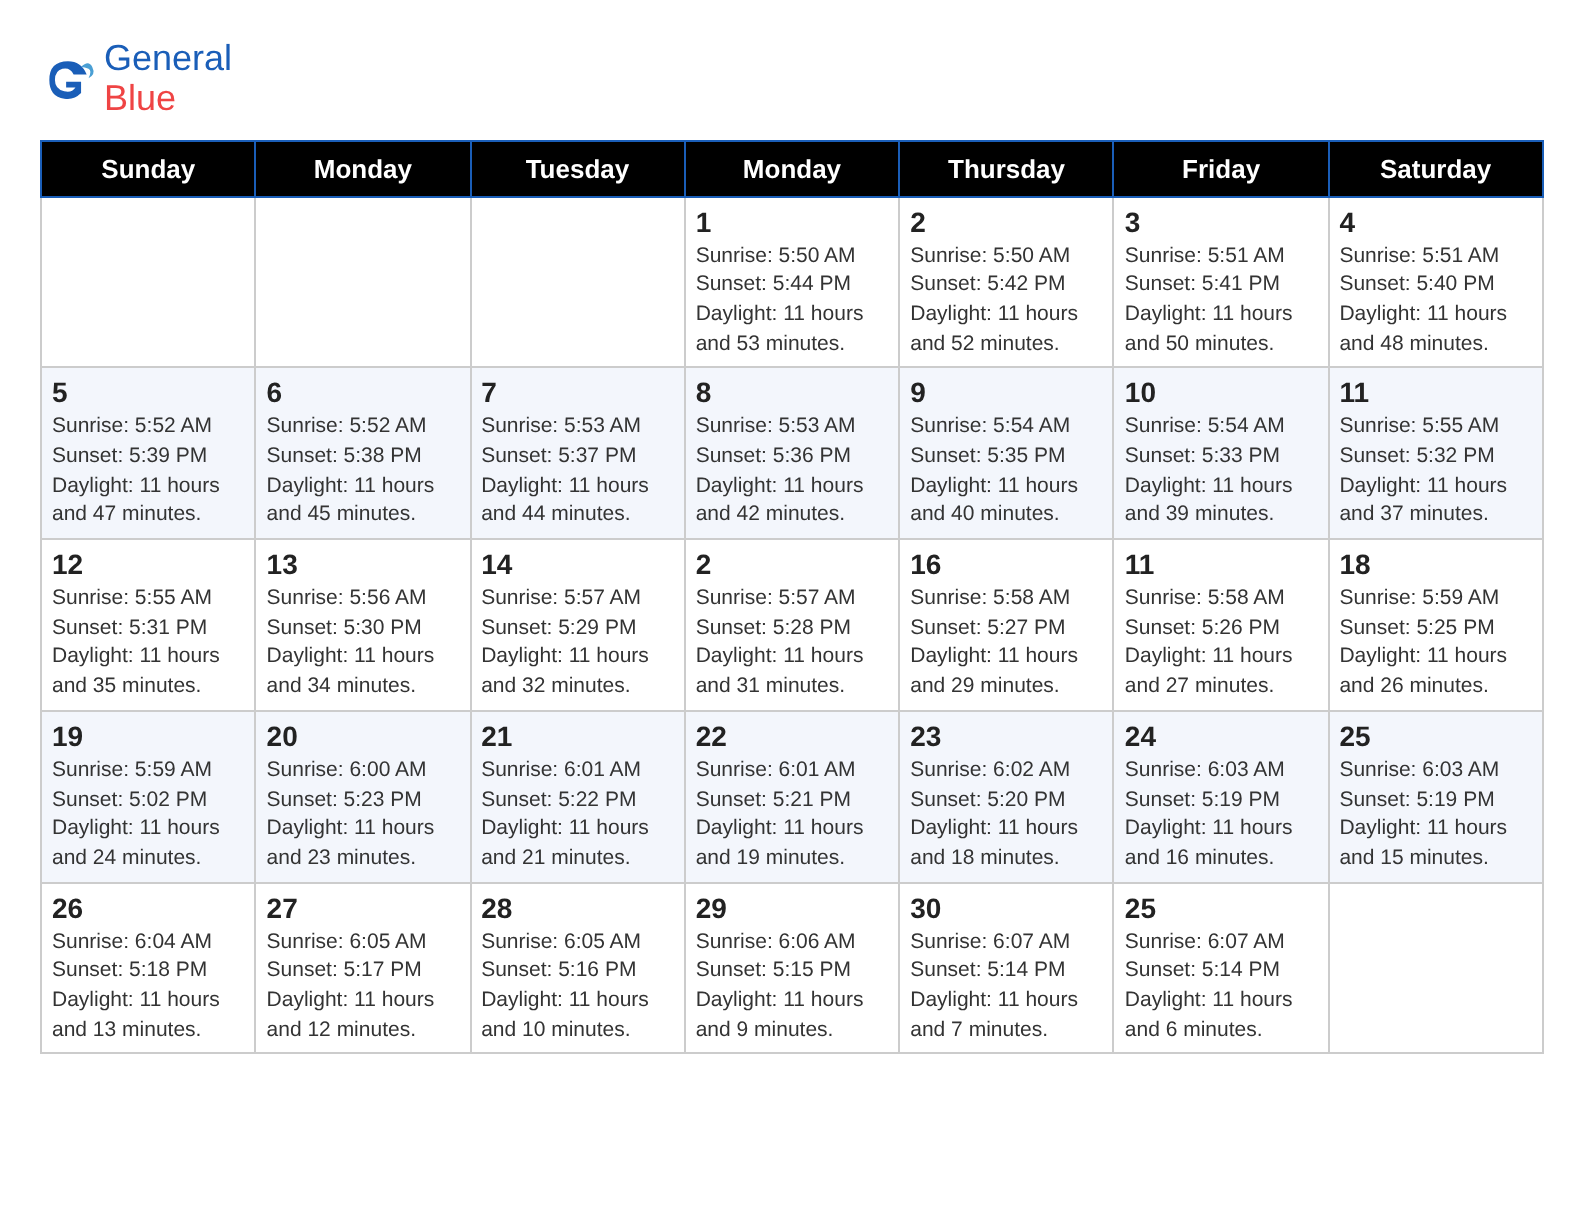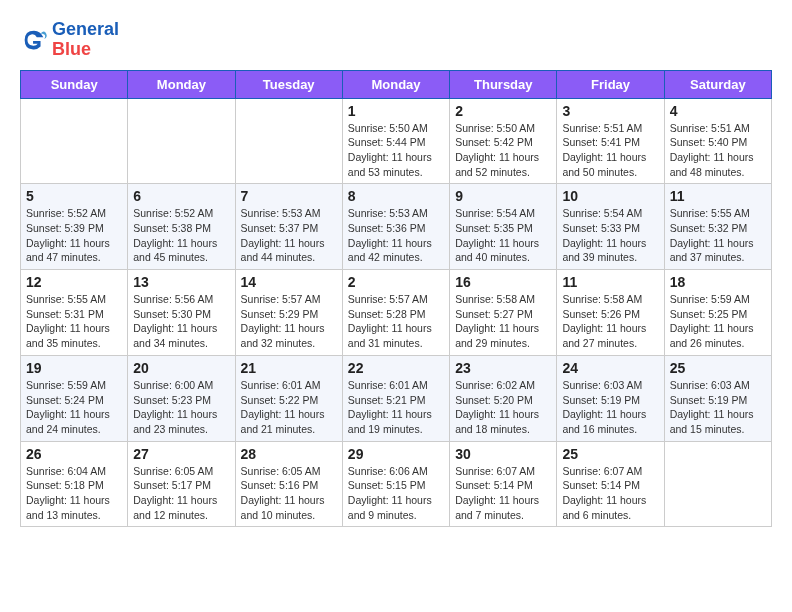--- a/index.html
+++ b/index.html
@@ -16,21 +16,21 @@
       align-items: flex-start;
       margin-bottom: 10px;
     }
     .logo {
       display: flex;
       align-items: center;
       gap: 4px;
     }
     .logo-text {
       font-size: 18px;
-      font-weight: bold;
+      font-weight: normal;
       color: #333;
       line-height: 1.1;
     }
     .logo-text span {
       color: #1a5eb8;
     }
     .logo-icon {
       width: 28px;
       height: 28px;
     }
@@ -81,21 +81,21 @@
     .empty-cell {
       background: #f9f9f9;
     }
     tr:nth-child(odd) td {
       background: #fff;
     }
     tr:nth-child(even) td {
       background: #f3f6fc;
     }
     .calendar thead tr th {
-      background: #8b5cf6;
+      background: #000000;
     }
   </style>
 </head>
 <body>
 
 <div class="header">
   <div class="logo">
     <svg class="logo-icon" viewBox="0 0 30 30" xmlns="http://www.w3.org/2000/svg">
       <path d="M5 15 Q5 5 15 5 Q22 5 25 12 L18 12 Q16 8 12 9 Q8 10 8 15 Q8 20 13 21 Q17 22 19 19 L14 19 L14 16 L22 16 L22 22 Q18 26 13 25 Q5 24 5 15Z" fill="#1a5eb8"></path>
       <path d="M22 8 Q26 4 28 8 Q30 12 26 14 Q28 10 26 9 Q24 8 22 8Z" fill="#4a9fd4"></path>
@@ -201,21 +201,21 @@
           <div class="day-info"><span>Sunrise: 5:58 AM</span><br><span>Sunset: 5:26 PM</span><br><span>Daylight: 11 hours</span><br><span>and 27 minutes.</span></div>
         </td>
         <td>
           <span class="day-num">18</span>
           <div class="day-info"><span>Sunrise: 5:59 AM</span><br><span>Sunset: 5:25 PM</span><br><span>Daylight: 11 hours</span><br><span>and 26 minutes.</span></div>
         </td>
       </tr>
       <tr>
         <td>
           <span class="day-num">19</span>
-          <div class="day-info"><span>Sunrise: 5:59 AM</span><br><span>Sunset: 5:24 PM</span><br><span>Daylight: 11 hours</span><br><span>and 24 minutes.</span></div>
+          <div class="day-info"><span>Sunrise: 5:59 AM</span><br><span>Sunset: 5:02 PM</span><br><span>Daylight: 11 hours</span><br><span>and 24 minutes.</span></div>
         </td>
         <td>
           <span class="day-num">20</span>
           <div class="day-info"><span>Sunrise: 6:00 AM</span><br><span>Sunset: 5:23 PM</span><br><span>Daylight: 11 hours</span><br><span>and 23 minutes.</span></div>
         </td>
         <td>
           <span class="day-num">21</span>
           <div class="day-info"><span>Sunrise: 6:01 AM</span><br><span>Sunset: 5:22 PM</span><br><span>Daylight: 11 hours</span><br><span>and 21 minutes.</span></div>
         </td>
         <td>

